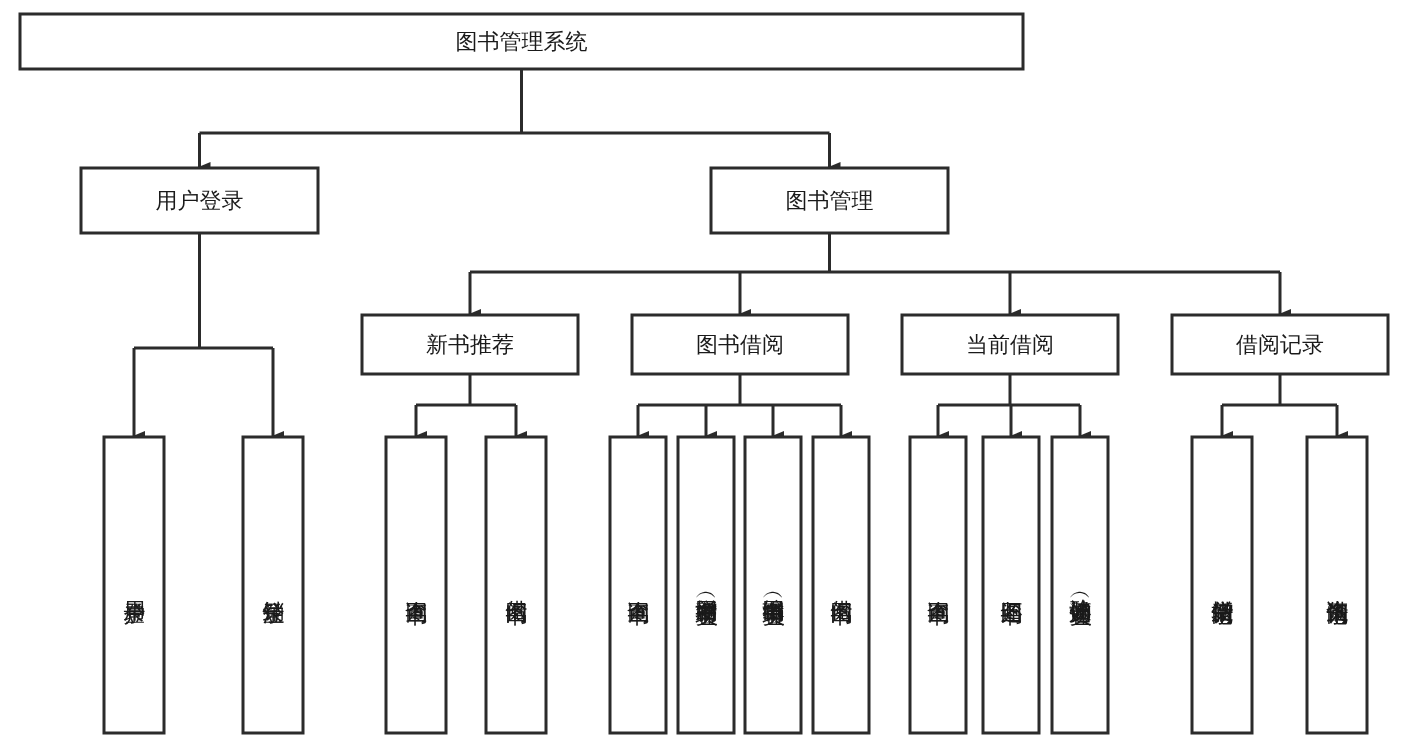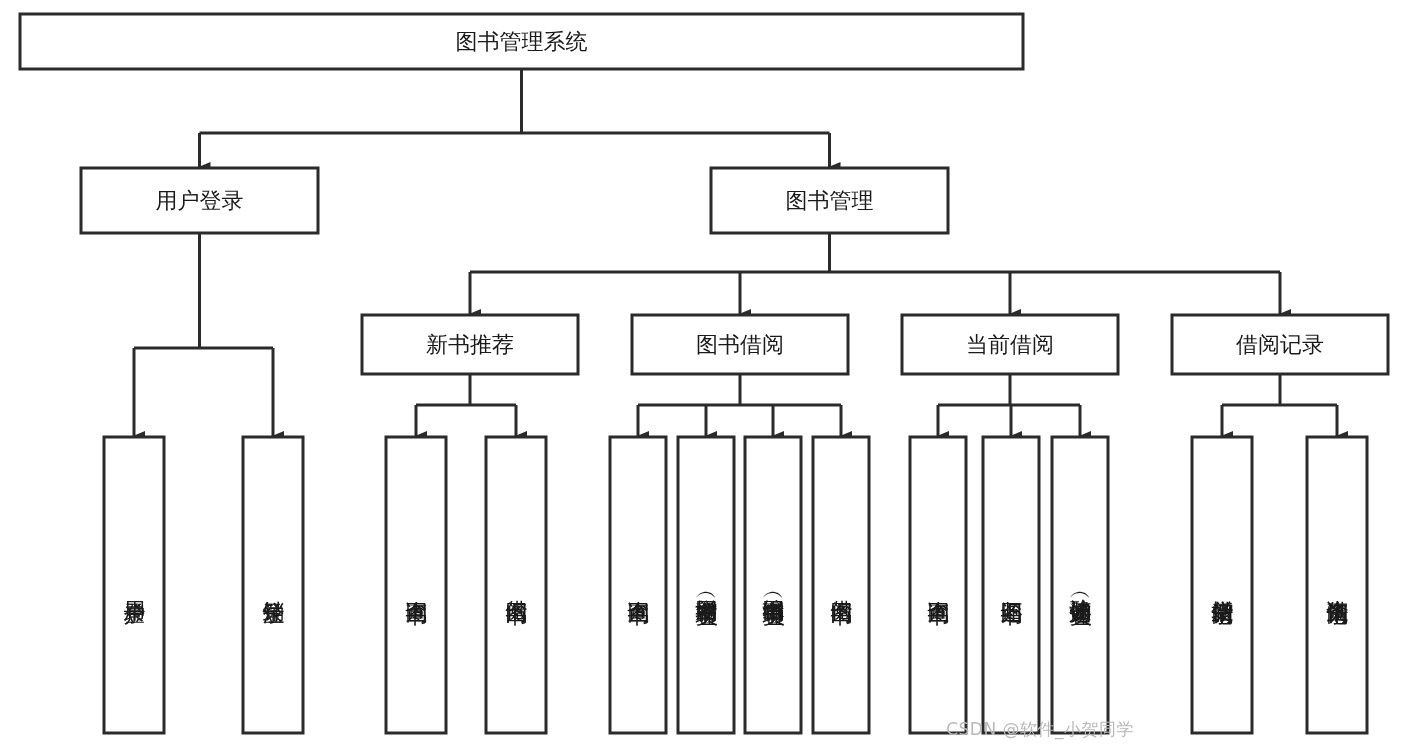--- a/index.html
+++ b/index.html
@@ -164,14 +164,13 @@
       <div class="vlabel" style="left: 678px; top: 437px; width: 56px; height: 296px;">新增图书（管理员）</div>
       <div class="vlabel" style="left: 745px; top: 437px; width: 56px; height: 296px;">编辑图书（管理员）</div>
       <div class="vlabel" style="left: 813px; top: 437px; width: 56px; height: 296px;">借阅图书</div>
       <div class="vlabel" style="left: 910px; top: 437px; width: 56px; height: 296px;">查询图书</div>
       <div class="vlabel" style="left: 983px; top: 437px; width: 56px; height: 296px;">归还图书</div>
       <div class="vlabel" style="left: 1052px; top: 437px; width: 56px; height: 296px;">确认归还（管理员）</div>
       <div class="vlabel" style="left: 1192px; top: 437px; width: 60px; height: 296px;">新增借阅记录</div>
       <div class="vlabel" style="left: 1307px; top: 437px; width: 60px; height: 296px;">查询借阅记录</div>
     </div>
 
-  <div class="watermark">CSDN @软件_小贺同学</div>
 </div>
 
 </body></html>

